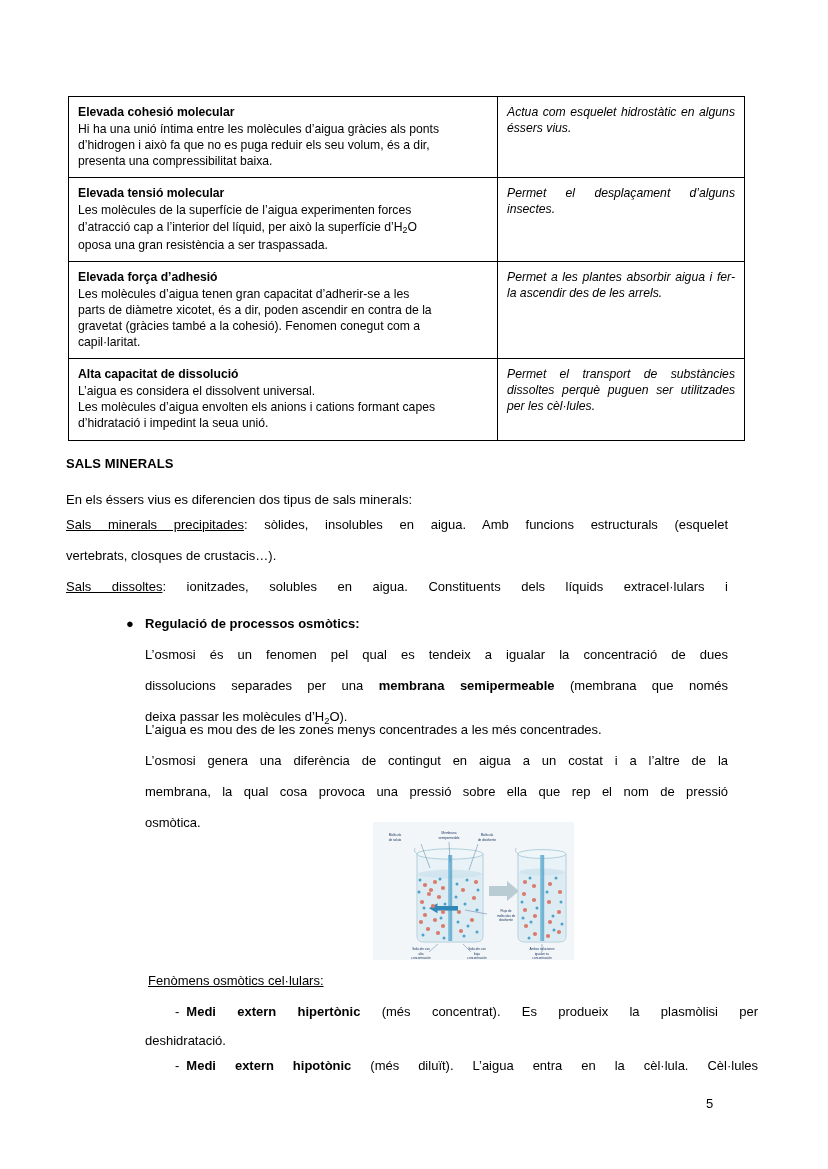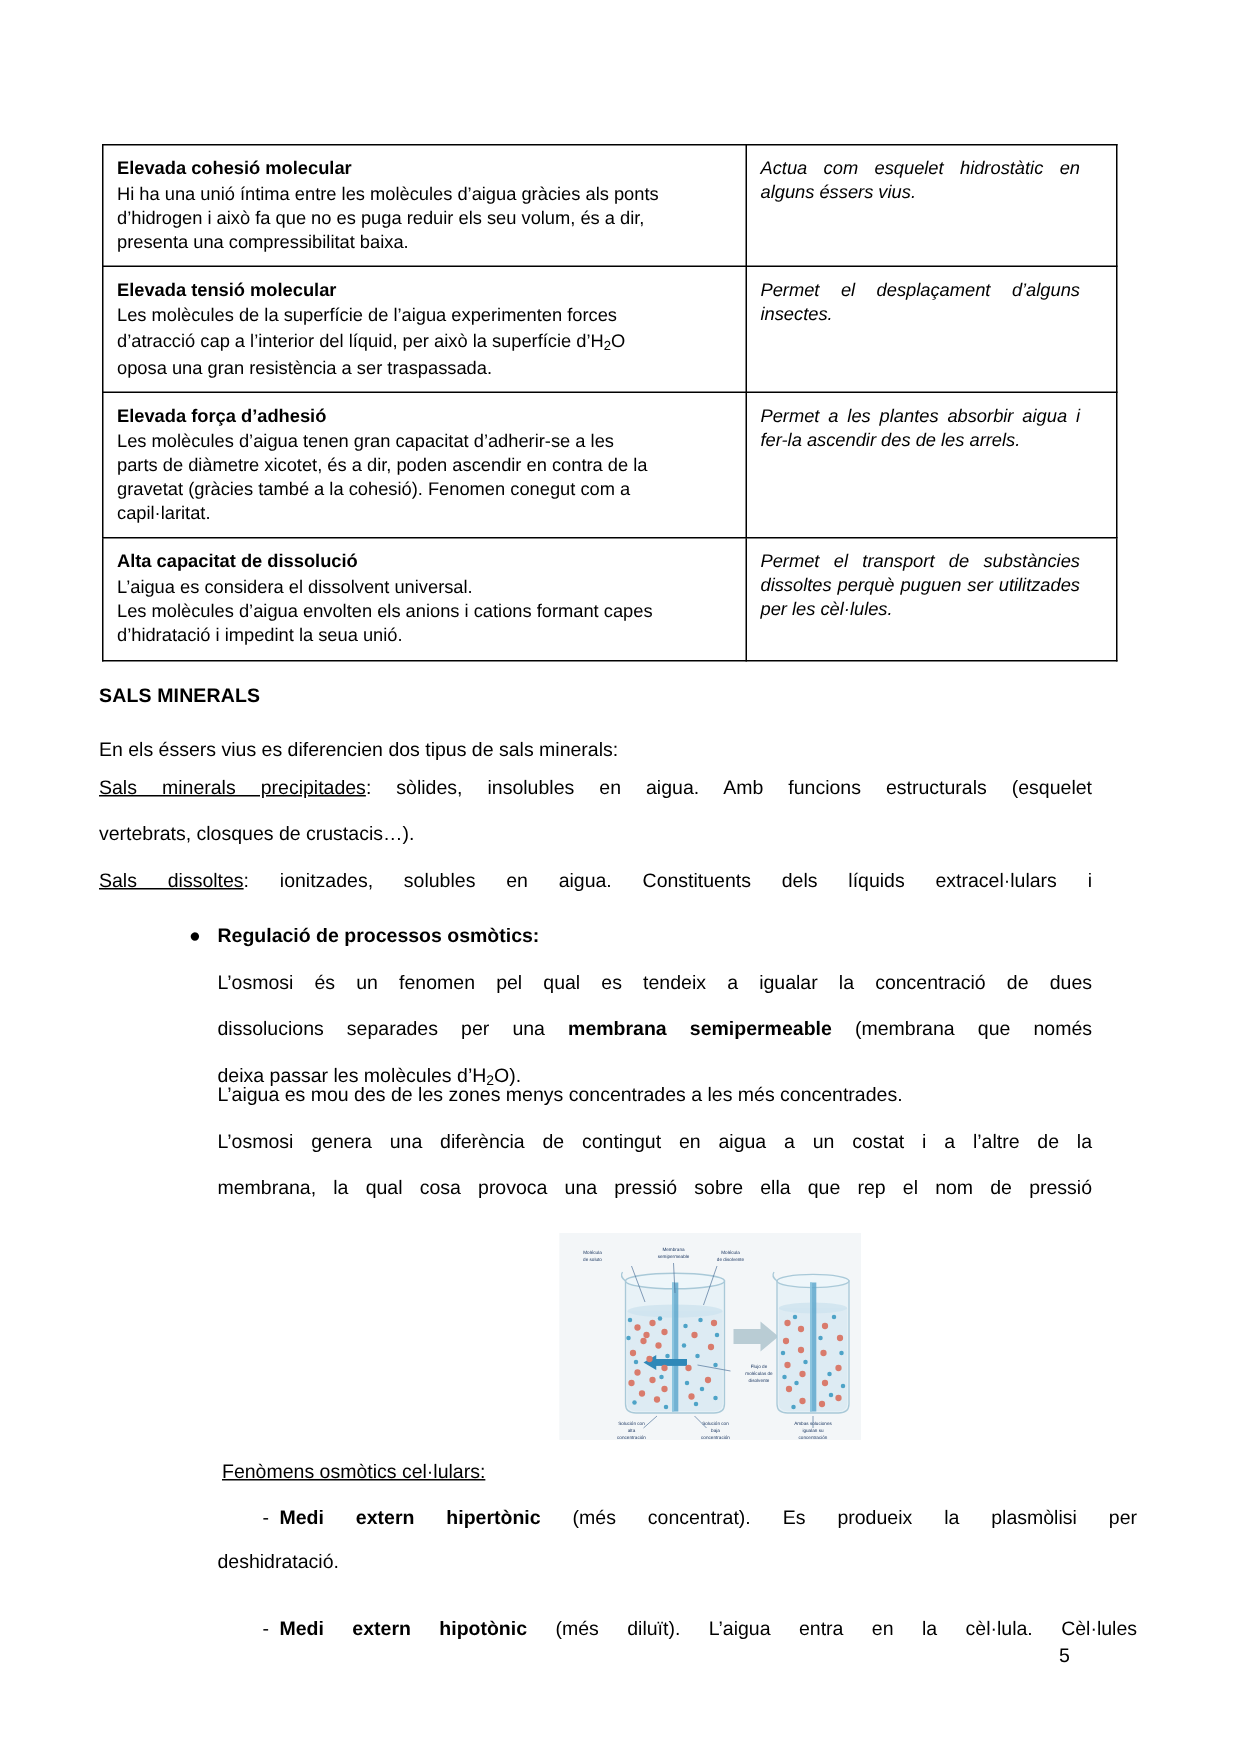--- a/index.html
+++ b/index.html
@@ -27,21 +27,21 @@
     position: absolute;
     left: 68px;
     top: 96px;
     width: 676px;
     border-collapse: collapse;
     table-layout: fixed;
   }
   .props-table td {
     border: 1.6px solid #000;
     vertical-align: top;
-    padding: 7px 24px 8px 9px;
+    padding: 7px 9px 8px 9px;
     font-size: 12.2px;
     line-height: 1.32;
     text-align: justify;
     text-justify: inter-word;
     hyphens: none;
   }
   .props-table td.col-left { width: 429px; }
   .props-table td.col-right { width: 247px; font-style: italic; }
   .props-table .row-title {
     font-weight: bold;
@@ -268,20 +268,21 @@
     <span class="l nojust"><span>deixa passar les molècules d’H</span><sub>2</sub><span>O).</span></span>
   </div>
 
   <div class="indent-para" style="top:714px;">
     <span class="l nojust">L’aigua es mou des de les zones menys concentrades a les més concentrades.</span>
   </div>
 
   <div class="indent-para" style="top:745px;">
     <span class="l">L’osmosi genera una diferència de contingut en aigua a un costat i a l’altre de la</span>
     <span class="l">membrana, la qual cosa provoca una pressió sobre ella que rep el nom de pressió</span>
+    <span class="l nojust">osmòtica.</span>
   </div>
 
   <div class="figure">
     <svg width="201" height="138" viewBox="0 0 201 138">
       <rect x="0" y="0" width="201" height="138" fill="#f3f6f8"></rect>
 
       <g>
 
         <path d="M44,32 L44,114 Q44,120 51,120 L103,120 Q110,120 110,114 L110,32 Z" fill="#e8f2f7" stroke="#a9c9d8" stroke-width="0.9"></path>
 
@@ -446,19 +447,19 @@
     <span class="u">Fenòmens osmòtics cel·lulars:</span>
   </div>
 
   <div class="dash-para" style="top:996px;">
     <span class="l"><span class="dash">-</span><span class="b">Medi extern hipertònic</span><span> (més concentrat). Es produeix la plasmòlisi per</span></span>
   </div>
   <div class="indent-para" style="top:1025px;left:145px;">
     <span class="l nojust">deshidratació.</span>
   </div>
 
-  <div class="dash-para" style="top:1050px;margin-top:20px;">
+  <div class="dash-para" style="top:1050px;">
     <span class="l"><span class="dash">-</span><span class="b">Medi extern hipotònic</span><span> (més diluït). L’aigua entra en la cèl·lula. Cèl·lules</span></span>
   </div>
 
   <div class="page-number">5</div>
 
 </div>
 
 </body></html>

